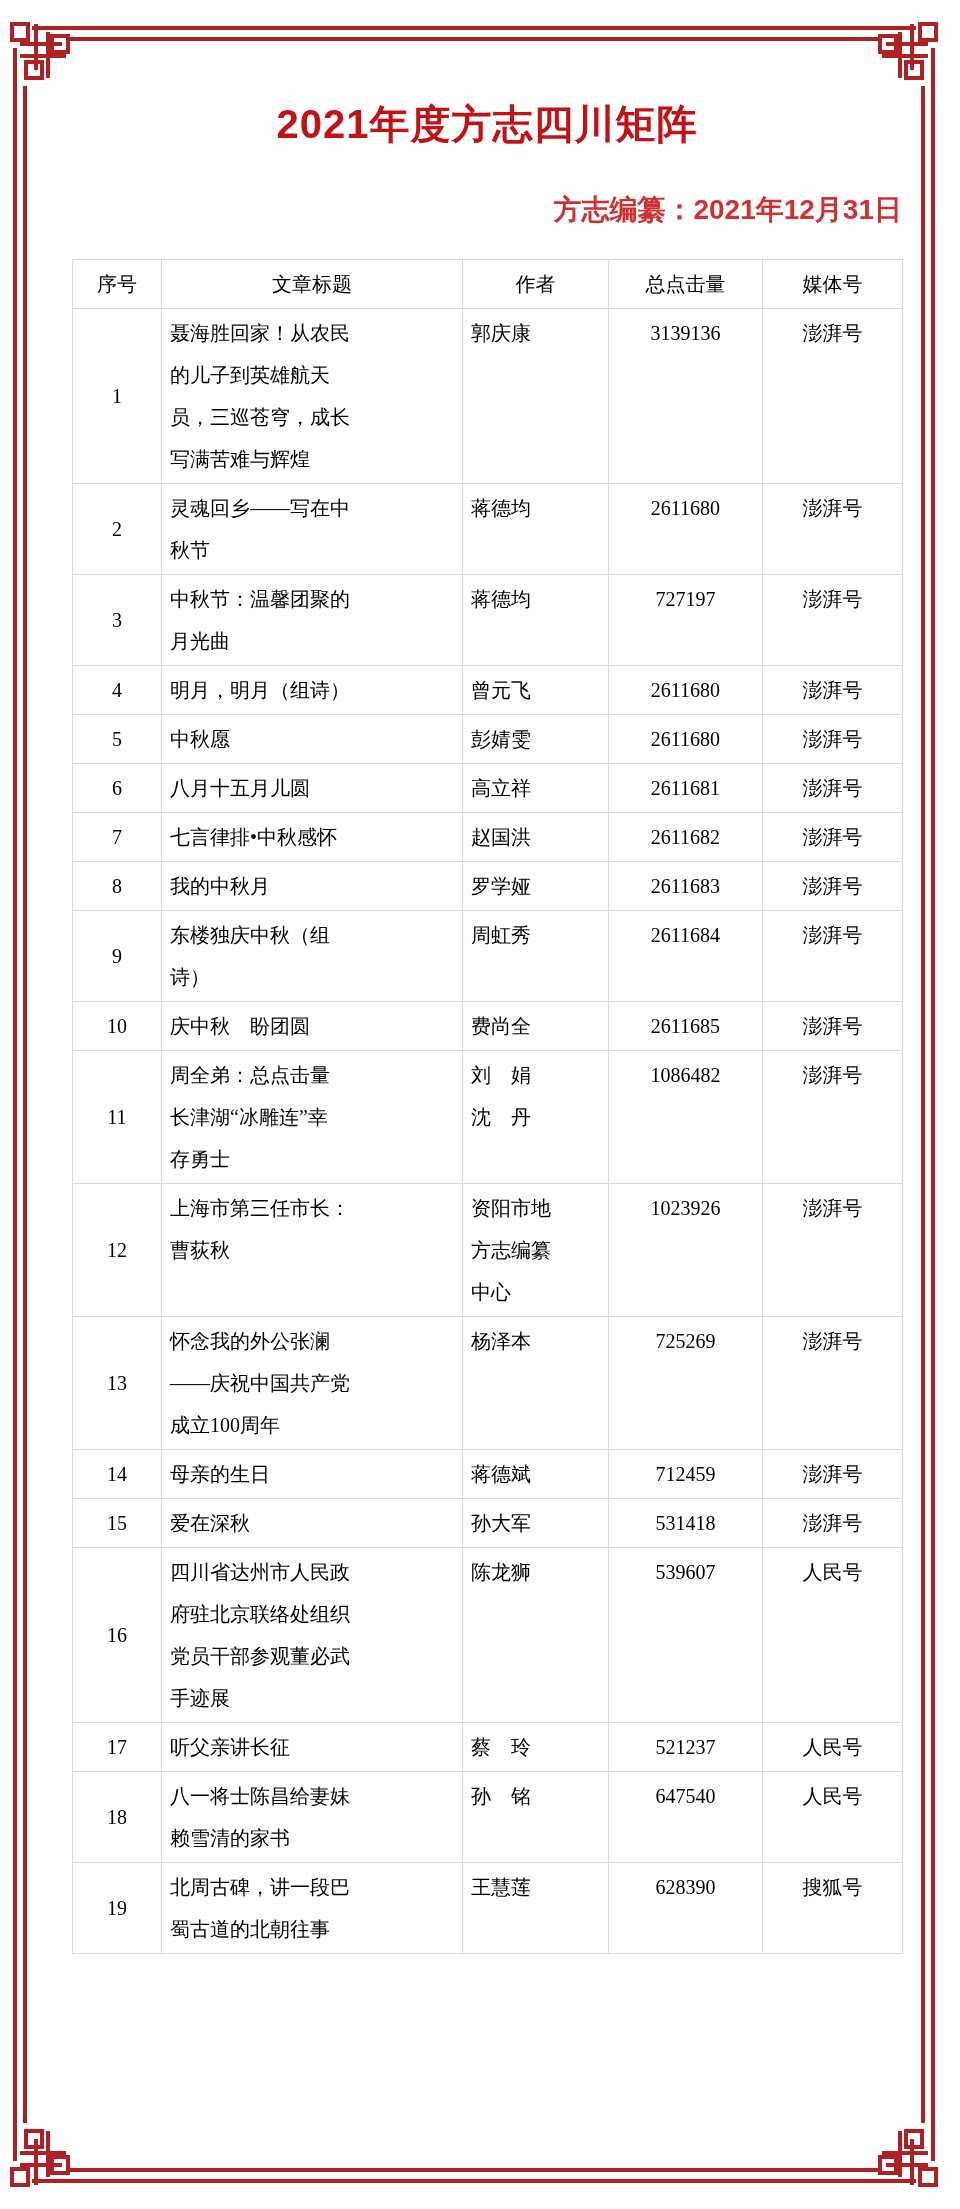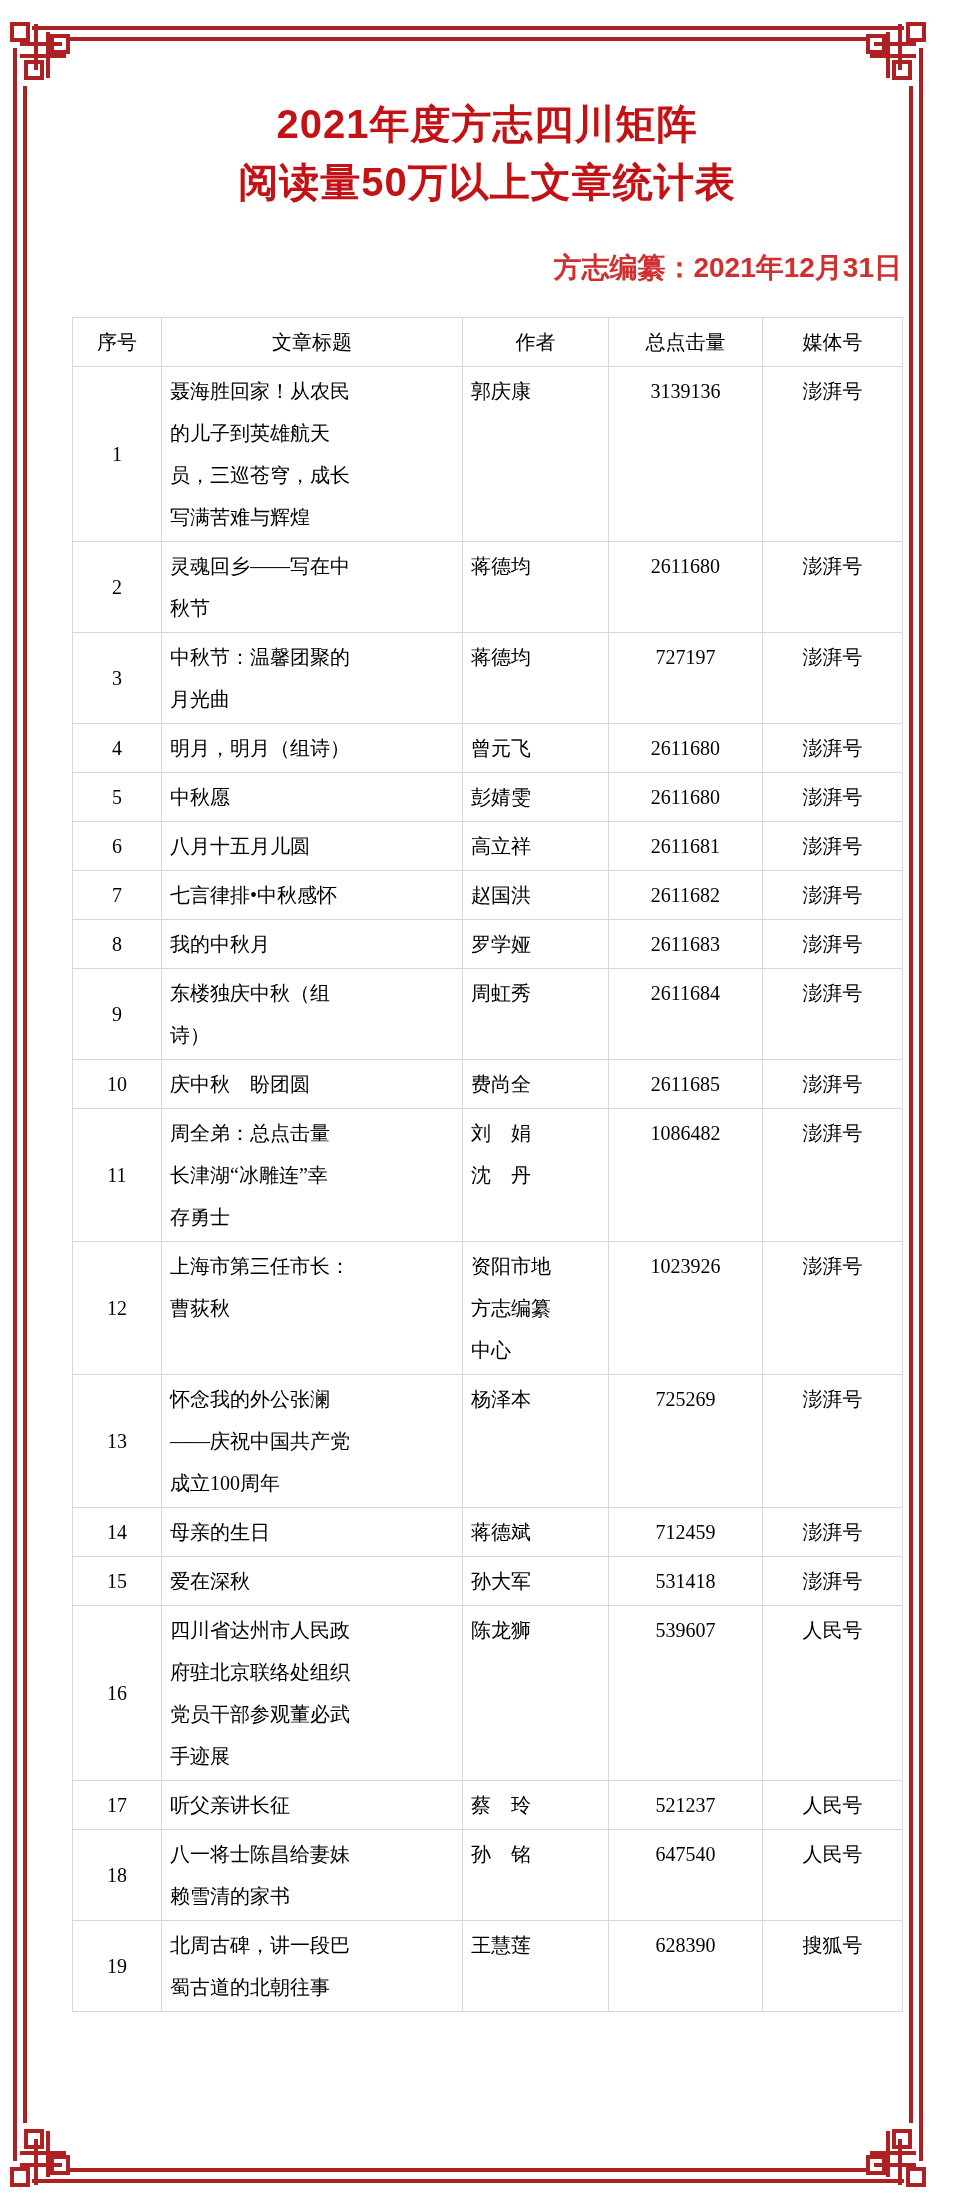--- a/index.html
+++ b/index.html
@@ -9,20 +9,21 @@
     --table-border:#D8D8D8;
     --text-black:#000000;
   }
   html,body{margin:0;padding:0;background:#fff;}
   .page{
     position:relative;
     width:936px;height:2209px;
     background:#ffffff;
     overflow:hidden;
     font-family:"Liberation Serif","DejaVu Serif",serif;
+    padding-left:12px;
   }
   
   .frame-line{position:absolute;background:var(--frame-red);}
   .b-top-outer{left:118px;right:118px;top:26px;height:4px;}
   .b-top-inner{left:118px;right:118px;top:37px;height:4px;}
   .b-bottom-outer{left:118px;right:118px;bottom:26px;height:4px;}
   .b-bottom-inner{left:118px;right:118px;bottom:37px;height:4px;}
   .b-left-outer{top:118px;bottom:118px;left:13px;width:4px;}
   .b-left-inner{top:118px;bottom:118px;left:23px;width:4px;}
   .b-right-outer{top:118px;bottom:118px;right:13px;width:4px;}
@@ -165,21 +166,20 @@
     <path d="M20 44 H62"></path>
     <path d="M20 56 H66"></path>
   </g>
 </svg>
       </div>
   </div>
 
   <div class="content">
     <div class="title-block">
       <div>2021年度方志四川矩阵</div>
-      <div>阅读量50万以上文章统计表</div>
     </div>
 
     <div class="stat-time">方志编纂：2021年12月31日</div>
 
     <table class="articles">
       <colgroup>
         <col style="width:89px">
         <col style="width:301px">
         <col style="width:146px">
         <col style="width:154px">

